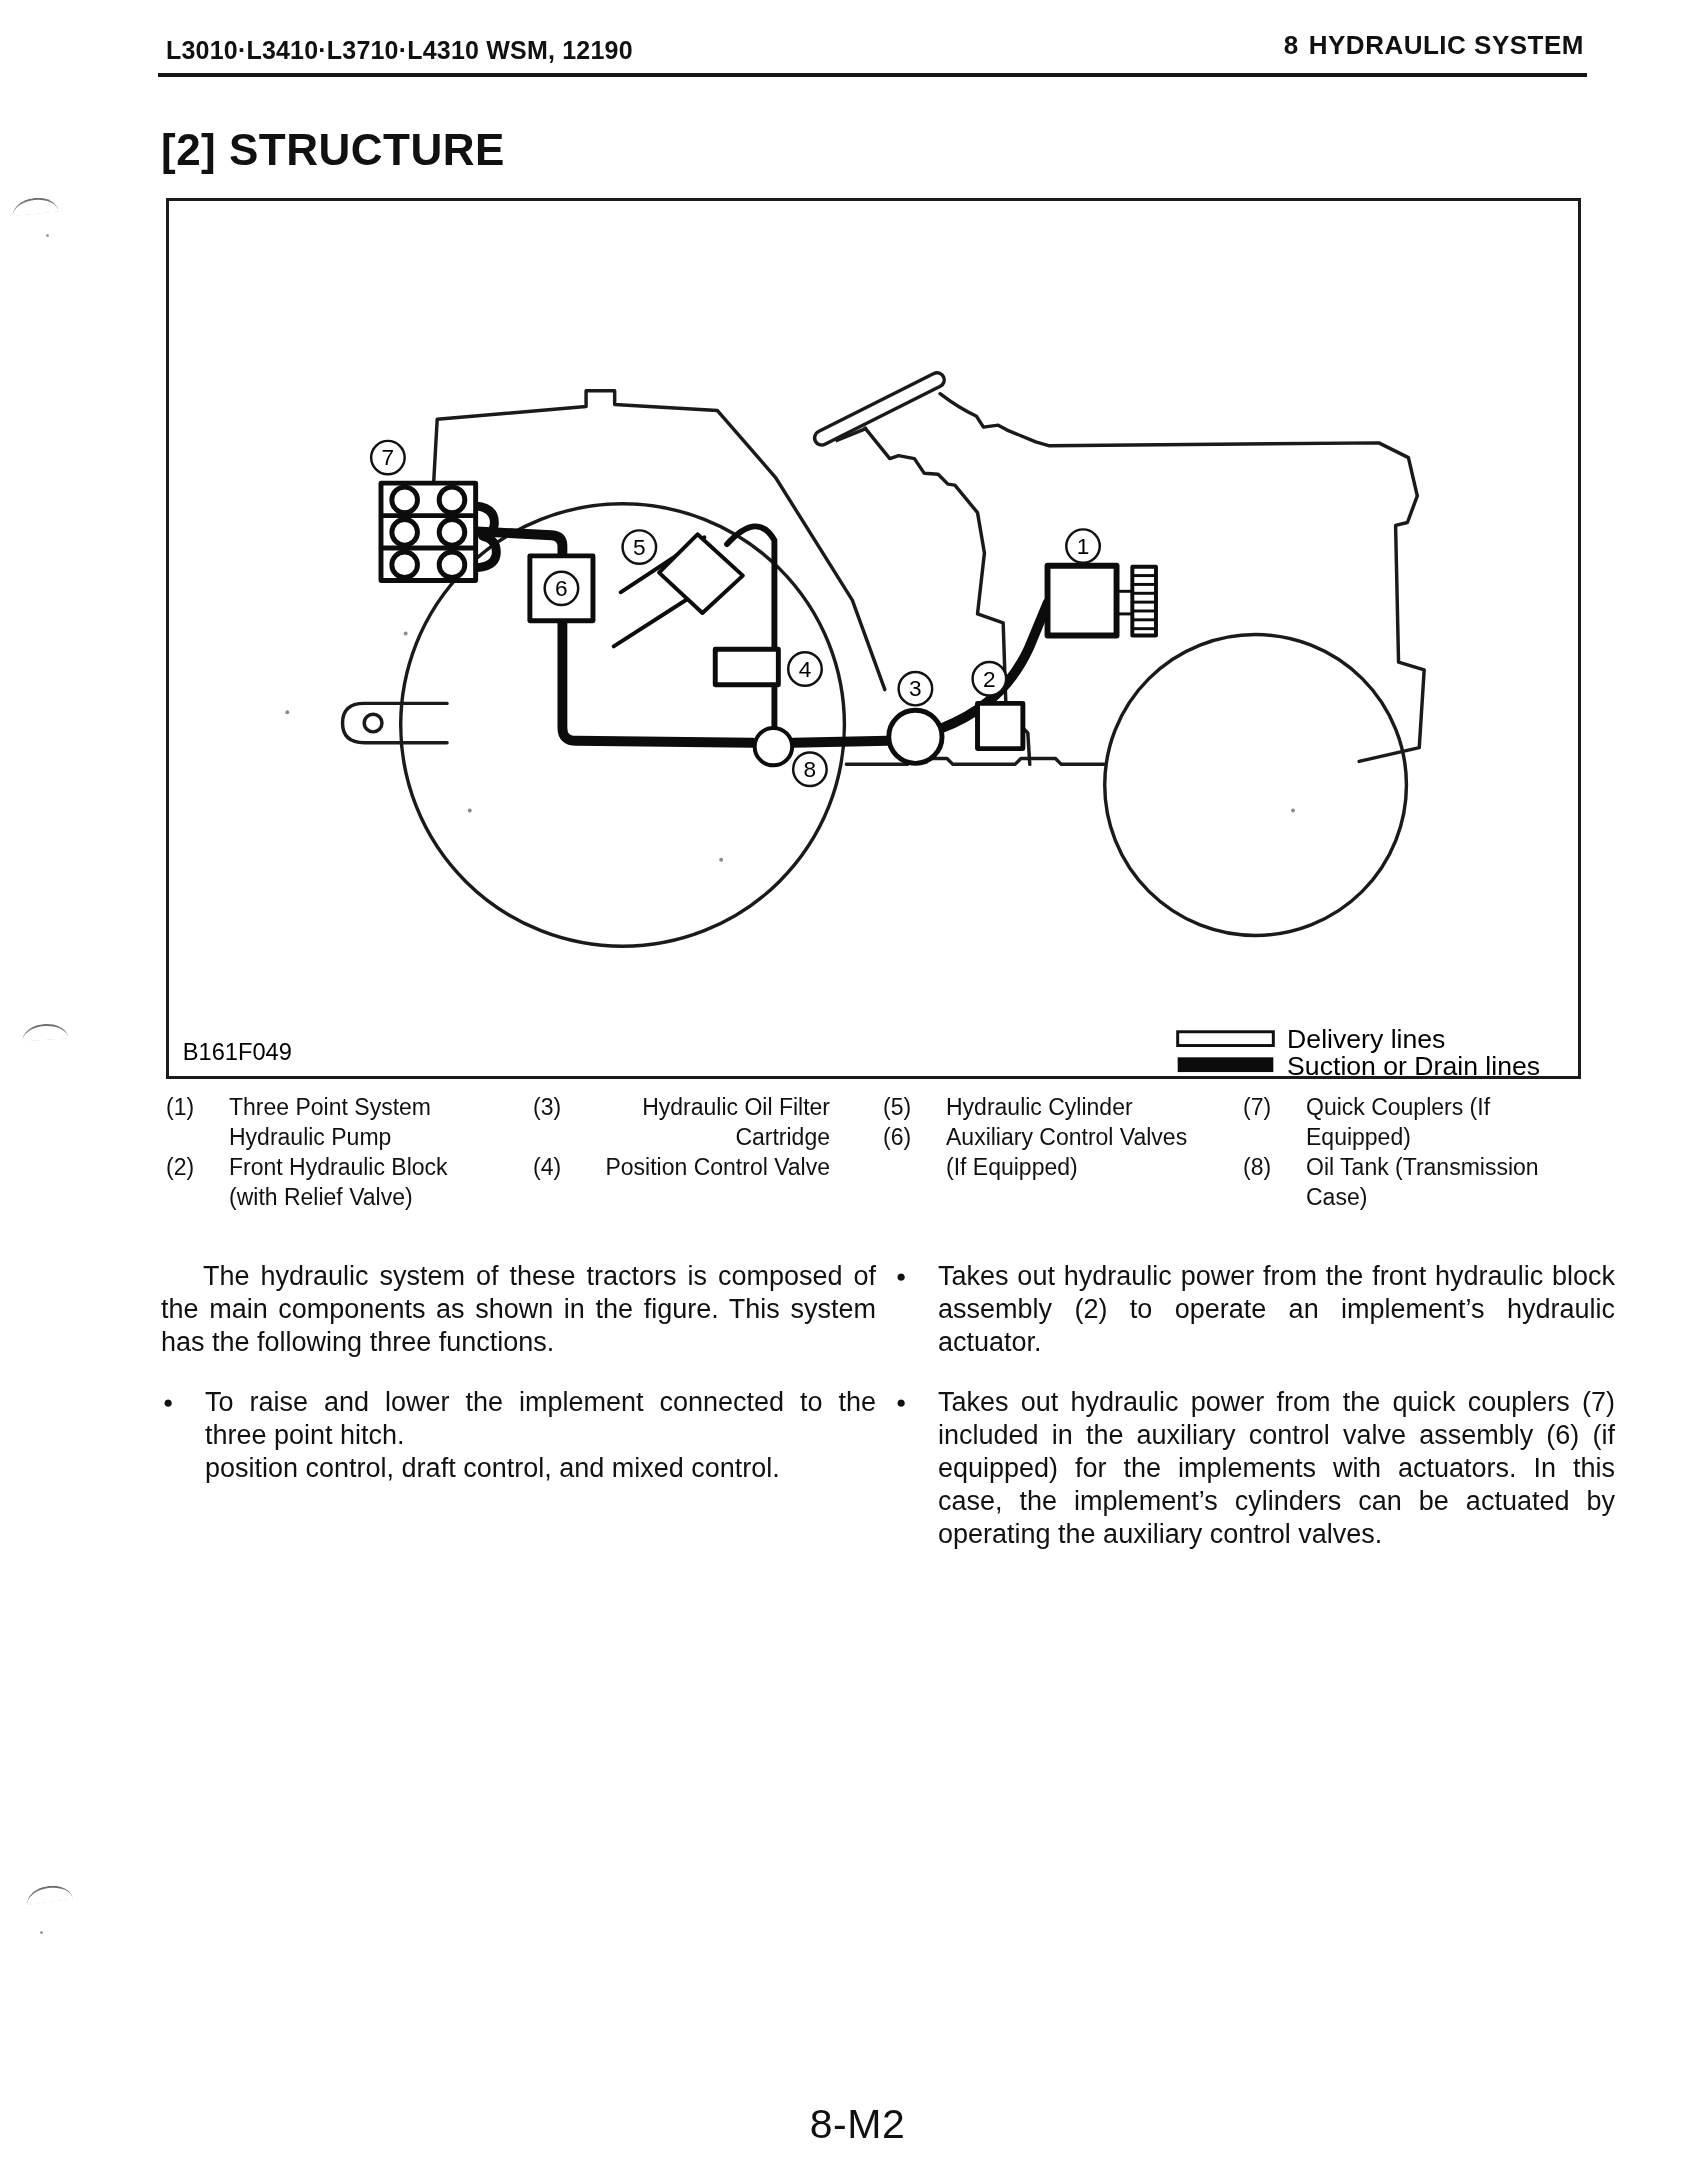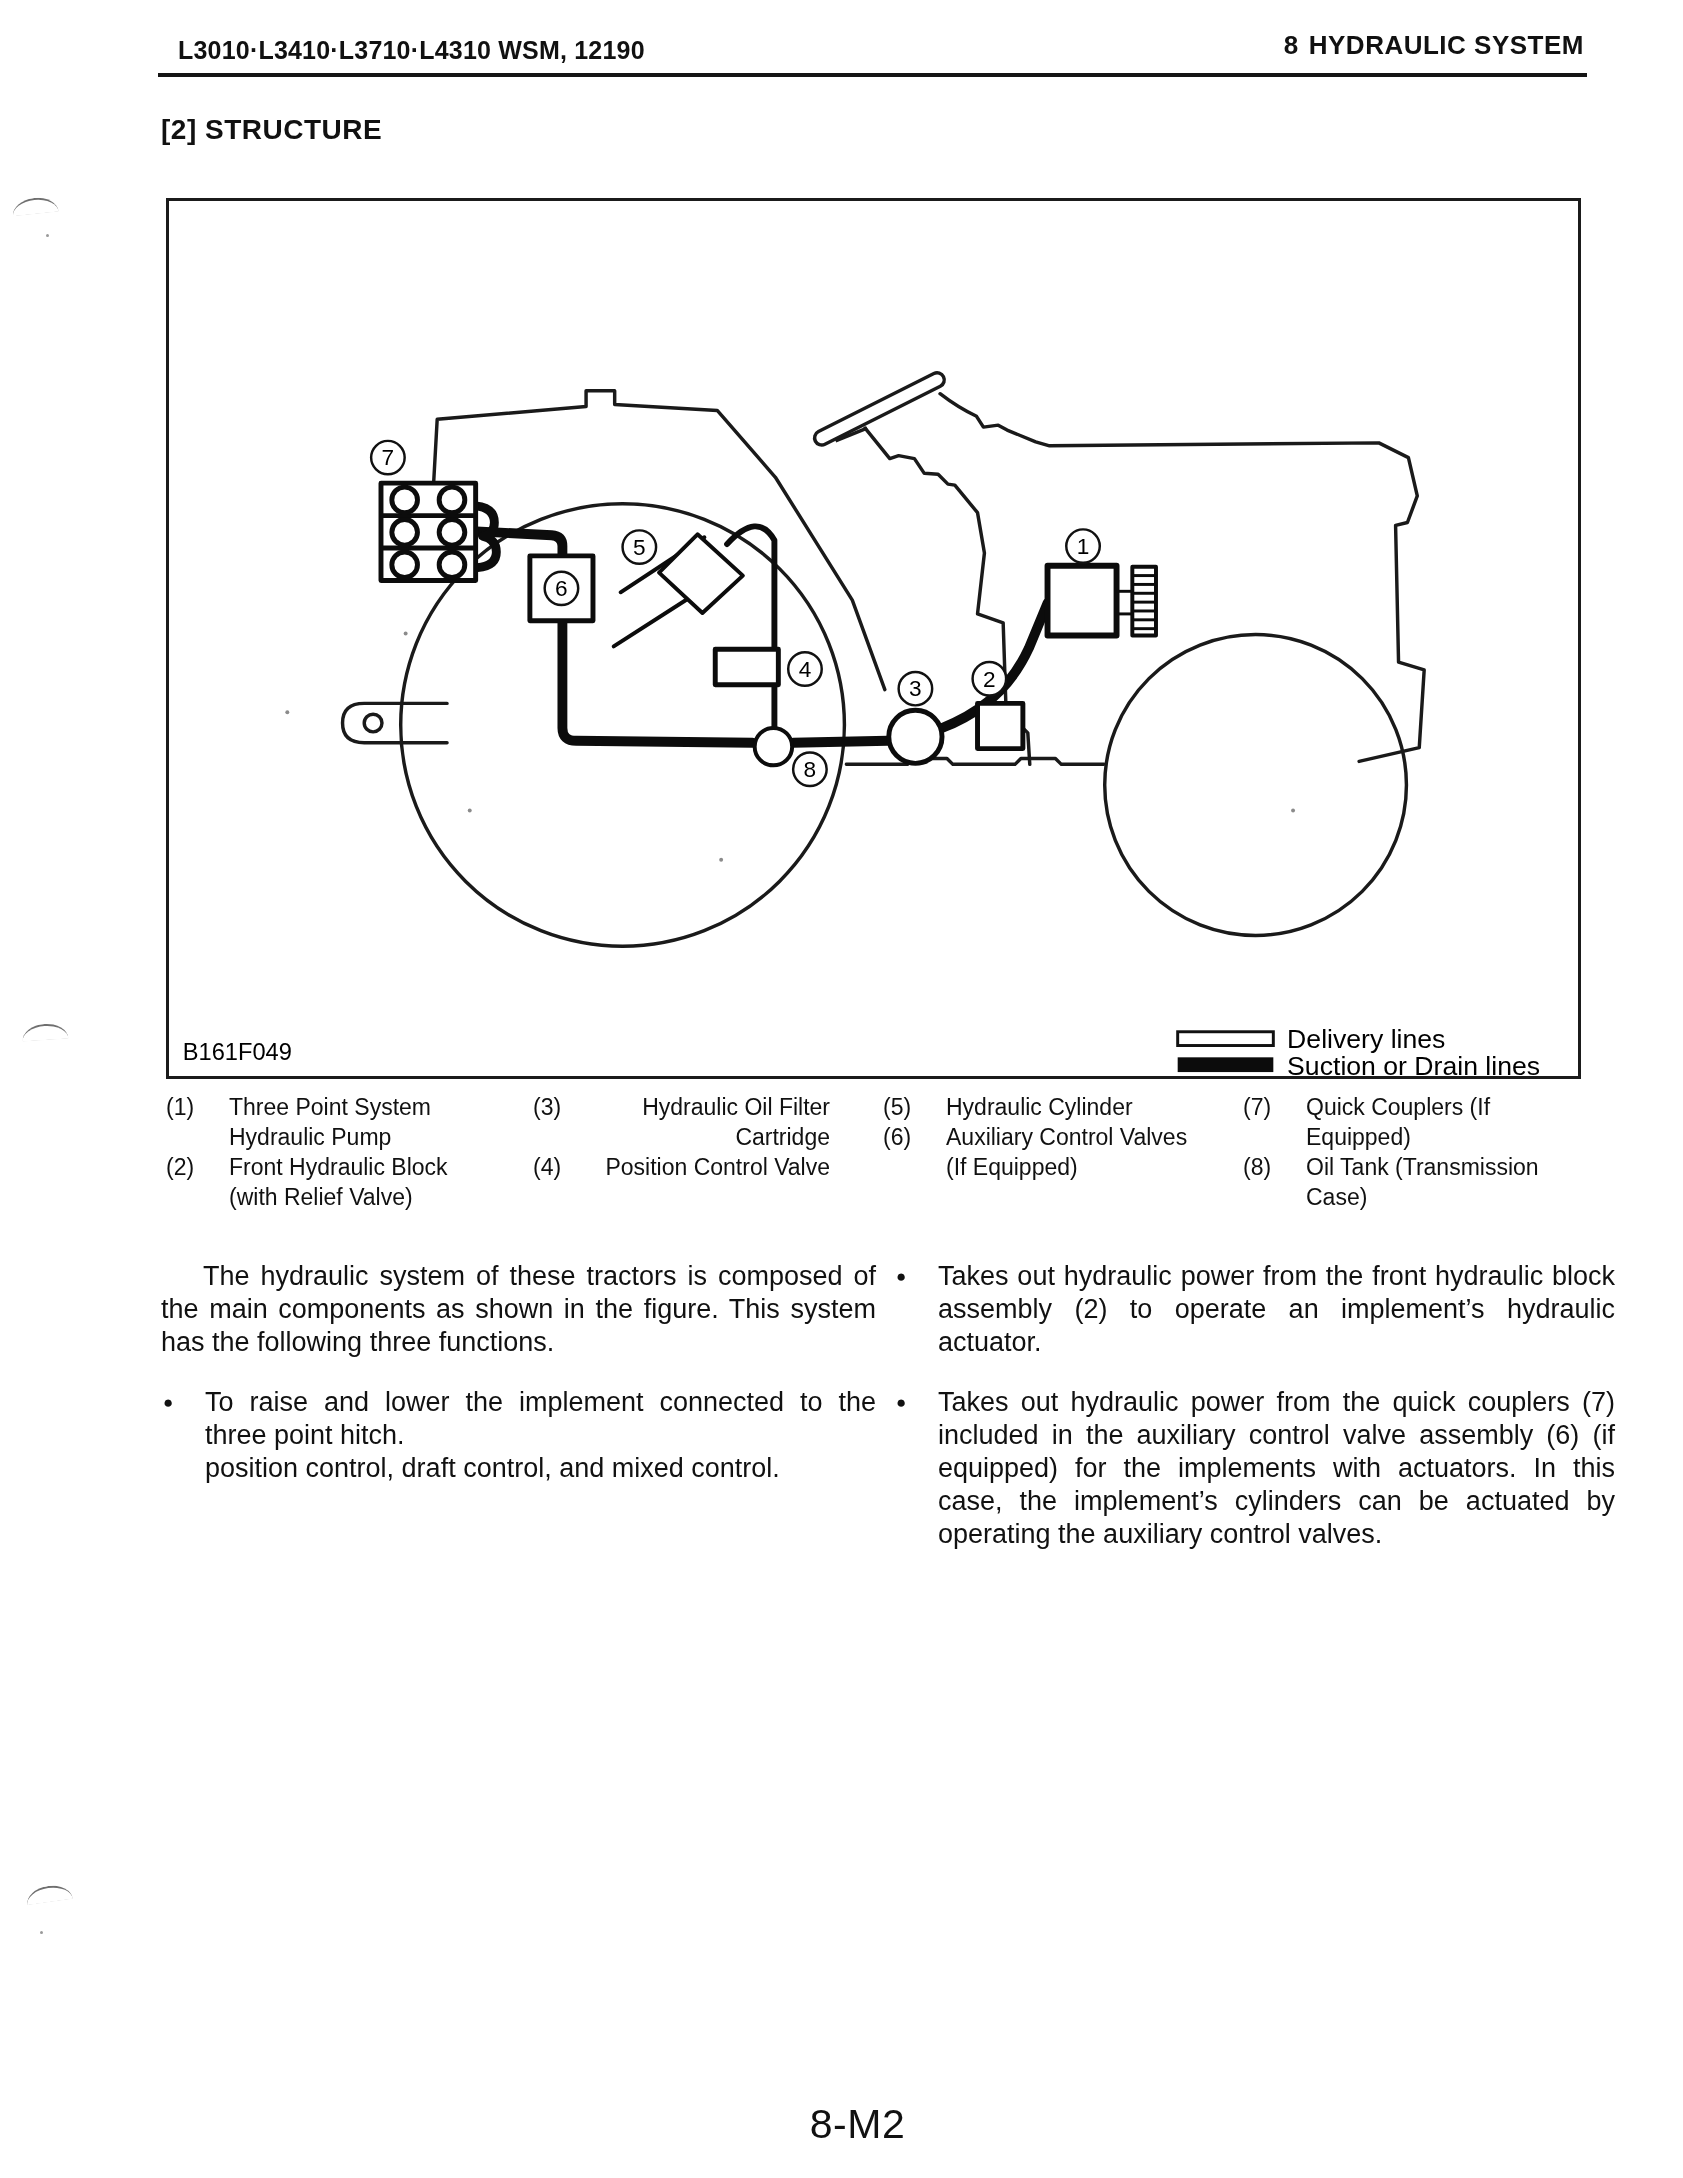--- a/index.html
+++ b/index.html
@@ -1,27 +1,27 @@
 <!DOCTYPE html>
 <html><head>
 <meta charset="utf-8">
 <style>
   html,body{margin:0;padding:0;background:#e8e8e8;}
   .page{
     position:relative;width:1683px;height:2178px;background:#ffffff;
     font-family:"Liberation Sans", sans-serif;color:#111;overflow:hidden;
   }
   
-  .hdr-left{position:absolute;left:178px;top:36px;font-size:25px;font-weight:700;letter-spacing:0.2px;}
+  .hdr-left{position:absolute;left:166px;top:36px;font-size:25px;font-weight:700;letter-spacing:0.2px;}
   .hdr-right{position:absolute;right:99px;top:30px;font-size:26px;letter-spacing:0.5px;}
   .hdr-right .num{font-weight:700;margin-right:10px;}
   .hdr-right .cap{font-weight:700;}
   .hdr-rule{position:absolute;left:158px;top:73px;width:1429px;height:4px;background:#151515;}
   
-  .sec-title{position:absolute;left:161px;top:114px;font-size:28px;font-weight:700;letter-spacing:0.5px;}
+  .sec-title{position:absolute;left:161px;top:125px;font-size:44px;font-weight:700;letter-spacing:0.5px;}
   
   .figure{position:absolute;left:166px;top:198px;width:1415px;height:881px;border:3px solid #1b1b1b;box-sizing:border-box;background:#fff;}
   .figure svg{position:absolute;left:0;top:0;width:100%;height:100%;}
   
   .parts{position:absolute;top:1092px;left:0;width:1683px;font-size:23px;line-height:30px;}
   .pcol{position:absolute;top:0;}
   .pcol1{left:166px;width:348px;}
   .pcol2{left:533px;width:297px;}
   .pcol3{left:883px;width:312px;}
   .pcol4{left:1243px;width:337px;}

